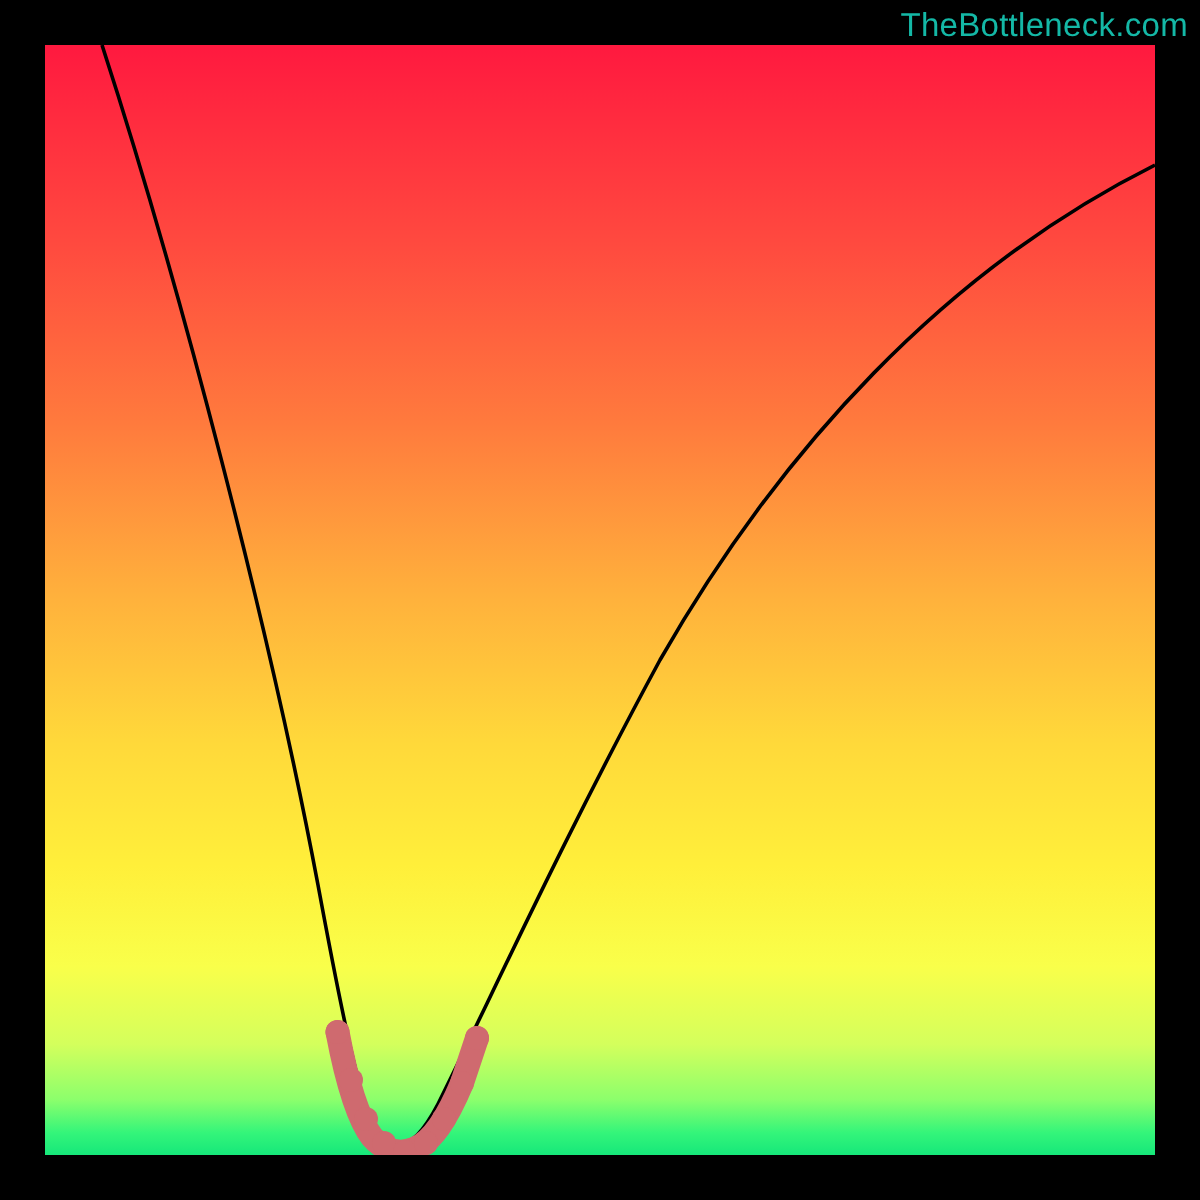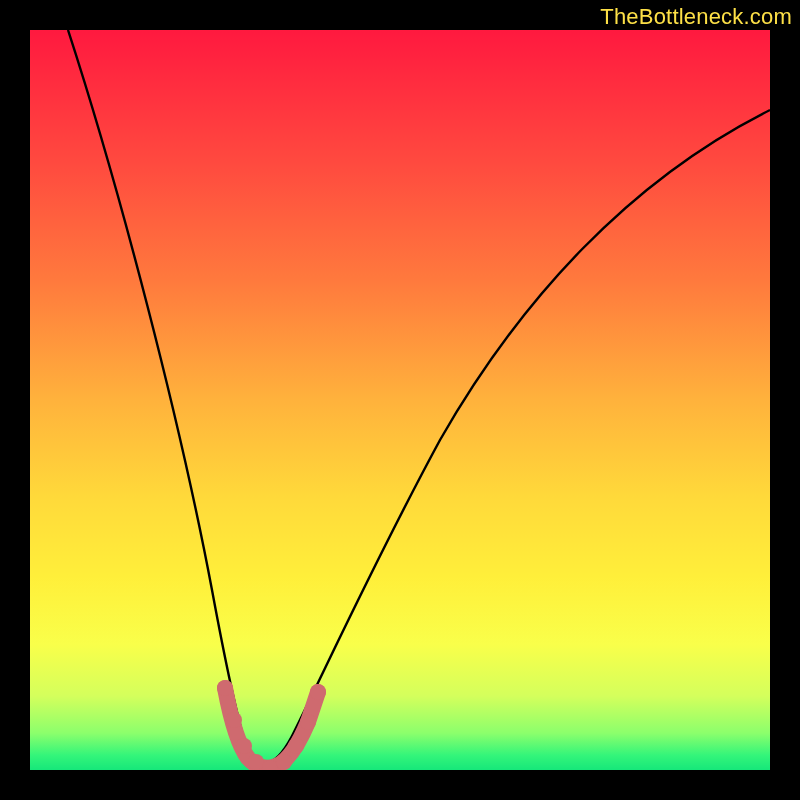--- a/index.html
+++ b/index.html
@@ -13,21 +13,21 @@
   }
   .frame {
     position: absolute;
     inset: 0;
     background: #000;
   }
   .watermark {
     position: absolute;
     top: 4px;
     right: 8px;
-    color: #fde047;
+    color: #14b8a6;
     font-size: 22px;
     font-weight: 400;
     letter-spacing: 0.2px;
     z-index: 50;
     user-select: none;
   }
   .plot {
     position: absolute;
     left: 30px;
     top: 30px;

